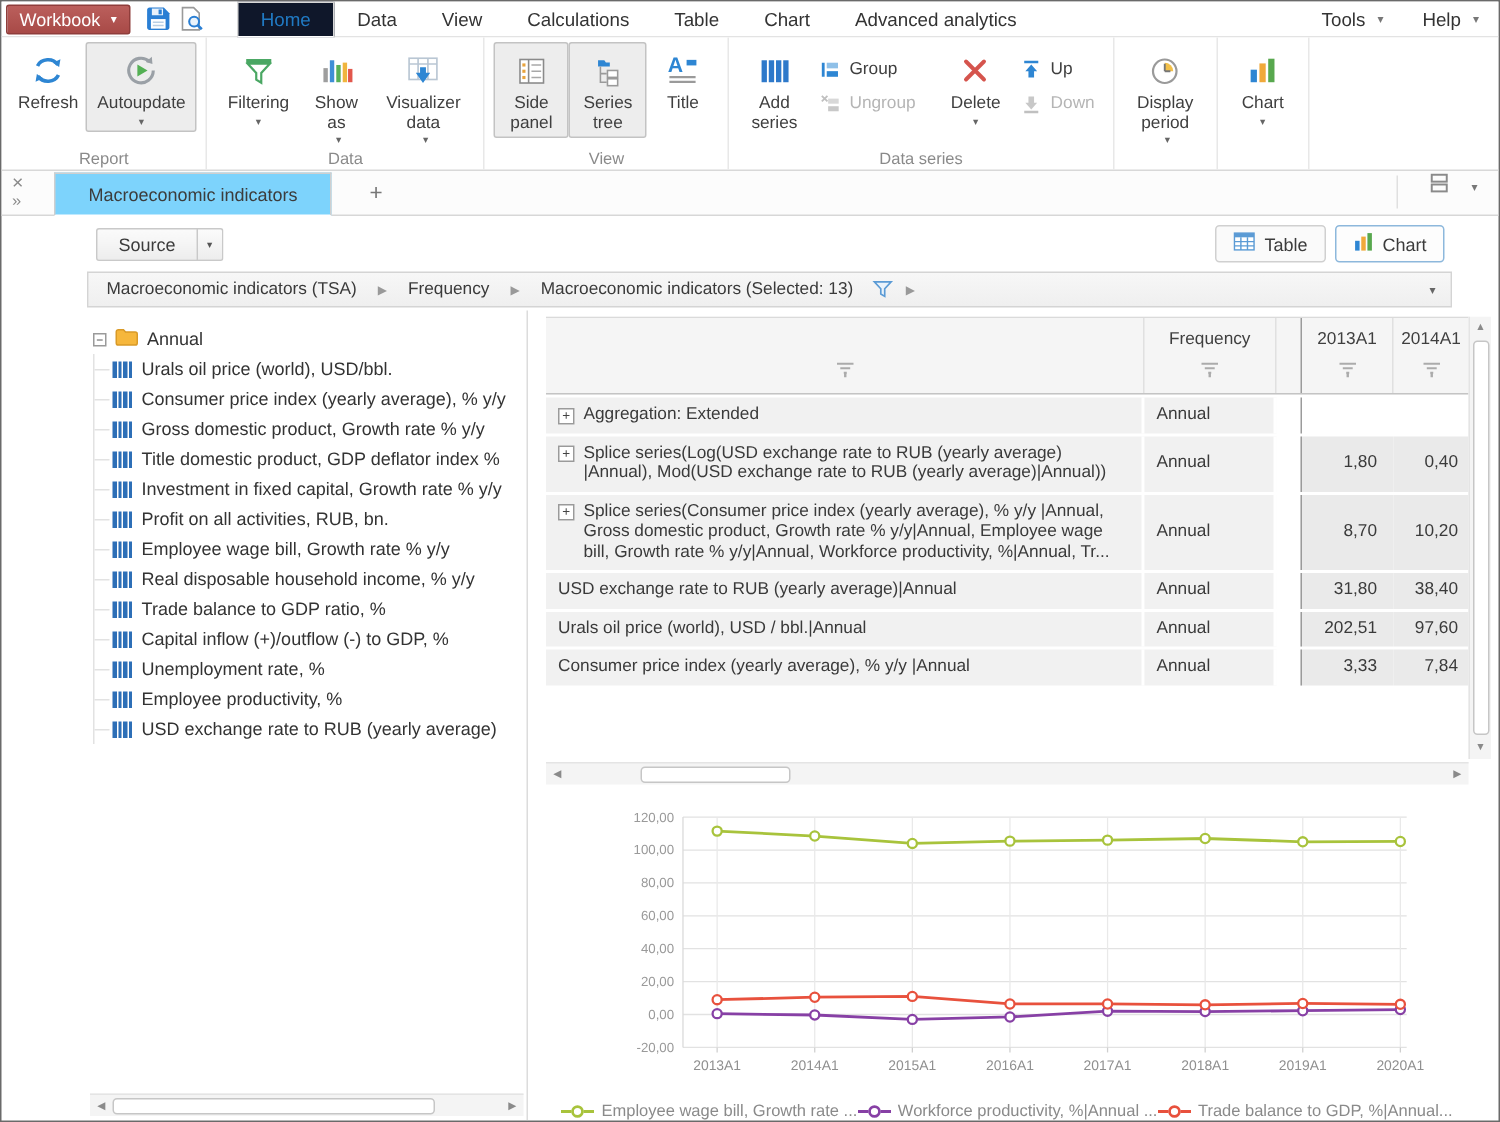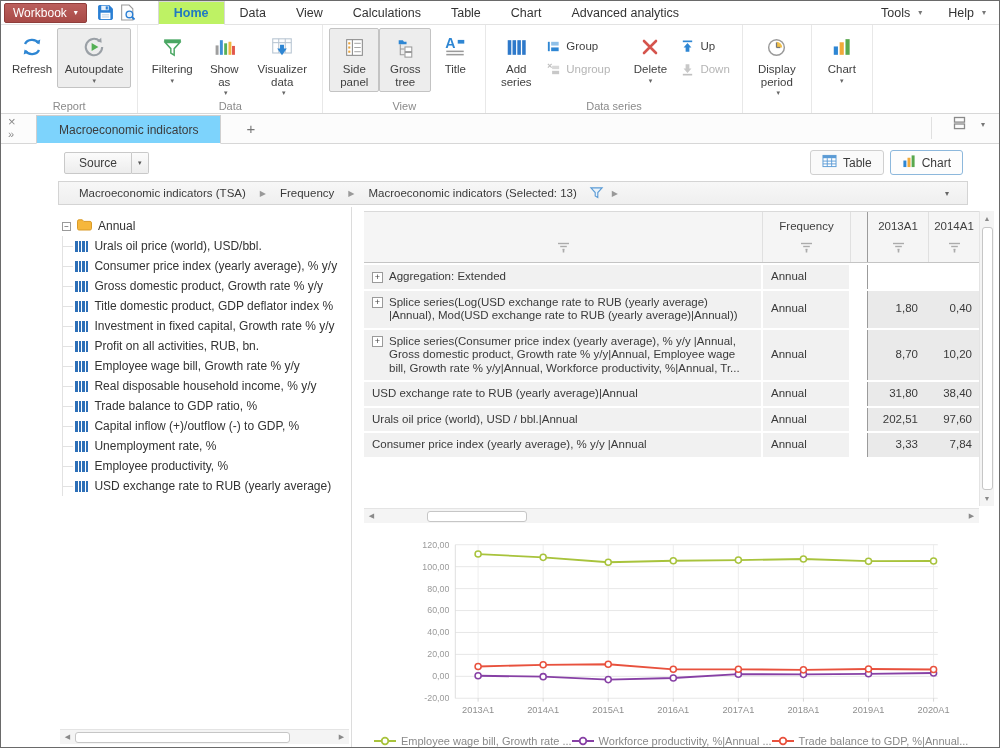--- a/index.html
+++ b/index.html
@@ -7,21 +7,21 @@
 .window { width: 1000px; height: 748px; background: #fff; border: 1px solid #6a6a6a; display: flex; flex-direction: column; overflow: hidden; position: relative; }
 
 
 .menubar { height: 24px; display: flex; align-items: center; background: #fff; border-bottom: 1px solid #e3e3e3; flex: 0 0 auto; }
 .workbook-btn { margin: 2px 0 2px 3px; height: 20px; padding: 0 8px; background: linear-gradient(#bb5f5c,#a84a47); border: 1px solid #8f3d3b; border-radius: 2px; color: #fff; font-size: 12px; display: flex; align-items: center; gap: 7px; cursor: default; }
 .workbook-btn .caret { font-size: 8px; }
 .qa-icons { display: flex; align-items: center; gap: 5px; margin-left: 10px; }
 .qa-icons svg { display: block; }
 .menu-items { display: flex; align-items: stretch; height: 100%; margin-left: 22px; }
 .menu-item { padding: 0 15px; font-size: 12.5px; color: #333; display: flex; align-items: center; }
-.menu-item.active { color: #2079c2; background: #bef264; border: 1px solid #d8d8d8; border-bottom: 1px solid #fff; margin-bottom: -1px; font-weight: bold; }
+.menu-item.active { color: #2079c2; background: #0f172a; border: 1px solid #d8d8d8; border-bottom: 1px solid #fff; margin-bottom: -1px; }
 .menu-right { margin-left: auto; display: flex; align-items: center; height: 100%; }
 .menu-right .menu-item { gap: 8px; padding: 0 13px; }
 .menu-right .mcaret { font-size: 8px; color: #777; }
 
 
 .ribbon { height: 89px; background: #fff; border-bottom: 1px solid #d8d8d8; display: flex; flex: 0 0 auto; }
 .rgroup { position: relative; display: flex; align-items: flex-start; padding: 3px 6px 15px 6px; border-right: 1px solid #e8e8e8; }
 .rgroup.nolabel { padding-bottom: 15px; }
 .gcaption { position: absolute; bottom: 1px; left: 0; right: 0; text-align: center; font-size: 11px; color: #8a8a8a; }
 .rbtn { display: flex; flex-direction: column; align-items: center; padding: 5px 4px 2px 4px; border: 1px solid transparent; border-radius: 2px; color: #3f3f3f; font-size: 11.5px; text-align: center; min-width: 48px; }
@@ -48,21 +48,21 @@
 
 .main { flex: 1; display: flex; flex-direction: column; padding-left: 57px; overflow: hidden; }
 .toolbar-row { height: 37px; display: flex; align-items: center; justify-content: space-between; padding: 0 36px 0 6px; flex: 0 0 auto; }
 .split-btn { display: flex; }
 .split-main { background: linear-gradient(#fbfbfb,#ededed); border: 1px solid #c9c9c9; border-radius: 2px 0 0 2px; padding: 3px 14px; font-size: 12px; color: #3c3c3c; }
 .split-caret { background: linear-gradient(#fbfbfb,#ededed); border: 1px solid #c9c9c9; border-left: none; border-radius: 0 2px 2px 0; padding: 3px 6px; font-size: 7px; color: #555; display: flex; align-items: center; }
 .view-btns { display: flex; gap: 6px; }
 .vbtn { display: flex; align-items: center; gap: 6px; font-size: 12px; color: #3c3c3c; background: #fafafa; border: 1px solid #d0d0d0; border-radius: 3px; padding: 3px 11px; }
 .vbtn.selected { border-color: #8db8dc; background: #fdfdfd; }
 
-.breadcrumb-bar { height: 24px; margin-right: 31px; background: linear-gradient(#f7f7f7,#efefef); border: 1px solid #d4d4d4; display: flex; align-items: center; font-size: 11.5px; color: #3a3a3a; padding: 0 16px; flex: 0 0 auto; }
+.breadcrumb-bar { height: 24px; margin-right: 31px; background: linear-gradient(#f7f7f7,#efefef); border: 1px solid #d4d4d4; display: flex; align-items: center; font-size: 11.5px; color: #3a3a3a; padding: 0 8px; flex: 0 0 auto; }
 .bc-item { padding: 0 4px; }
 .bc-sep { color: #999; font-size: 8px; padding: 0 10px; }
 .bc-funnel { margin: 0 4px 0 8px; display: flex; }
 .bc-caret-end { margin-left: auto; font-size: 8px; color: #666; padding-right: 2px; }
 
 .content { flex: 1; display: flex; overflow: hidden; padding-top: 2px; }
 
 
 .tree-panel { width: 294px; border-right: 1px solid #dcdcdc; display: flex; flex-direction: column; flex: 0 0 auto; }
 .tree { flex: 1; padding: 9px 0 0 4px; overflow: hidden; font-size: 12px; color: #333; }
@@ -245,21 +245,21 @@
       </div>
       <div class="rbtn pressed" style="min-width:48px;max-width:52px">
         <span class="ricon">
             <svg width="23" height="23" viewBox="0 0 22 22">
               <path d="M4.5 4h4l1 1.4h2.5V8h-7.5z" fill="#2e86d3"></path>
               <path d="M6 8v10h4M6 12.5h4" stroke="#9a9a9a" fill="none"></path>
               <rect x="10.5" y="10.5" width="6.5" height="4.4" fill="#fff" stroke="#9a9a9a"></rect>
               <rect x="10.5" y="15.8" width="6.5" height="4.4" fill="#fff" stroke="#9a9a9a"></rect>
             </svg>
           </span>
-        <span class="lbl">Gross tree</span>
+        <span class="lbl">Series tree</span>
       </div>
       <div class="rbtn">
         <span class="ricon">
             <svg width="24" height="24" viewBox="0 0 22 22">
               <text x="2" y="12" font-size="13" font-weight="bold" fill="#2e86d3" font-family="Liberation Sans,DejaVu Sans,sans-serif">A</text>
               <rect x="13.5" y="4.5" width="6" height="3.4" fill="#2e86d3"></rect>
               <line x1="3" y1="15" x2="19" y2="15" stroke="#9a9a9a" stroke-width="1.4"></line>
               <line x1="3" y1="18" x2="19" y2="18" stroke="#9a9a9a" stroke-width="1.4"></line>
             </svg>
           </span>

